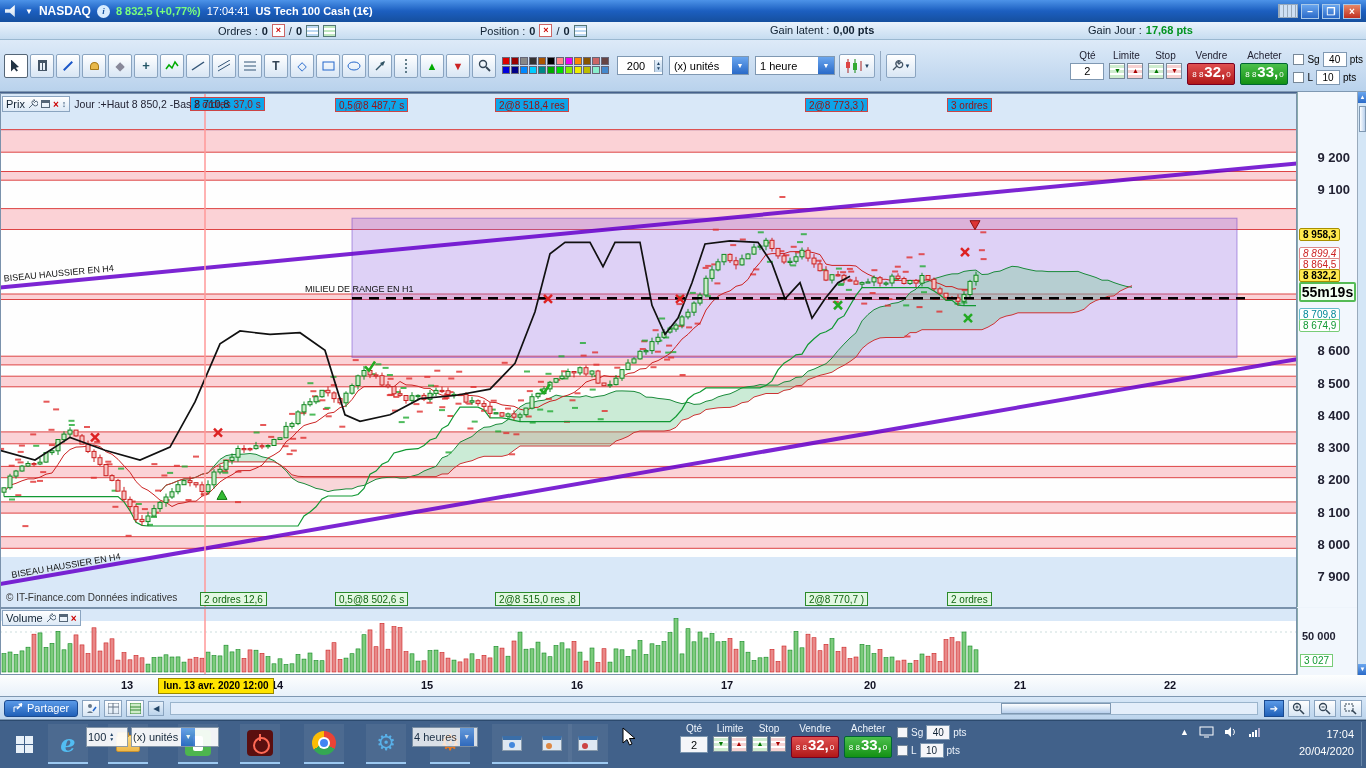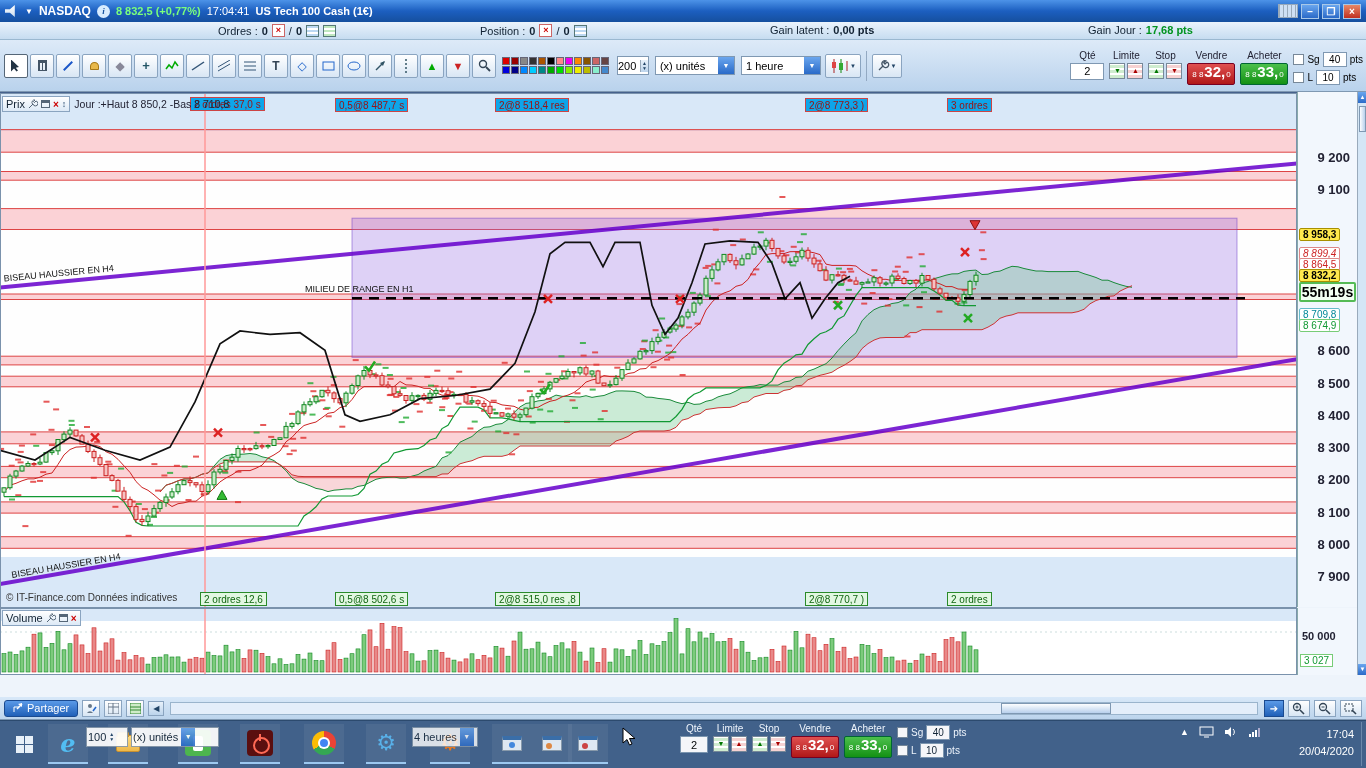--- a/index.html
+++ b/index.html
@@ -31,21 +31,21 @@
 .tbtn{width:24px;height:24px;border:1px solid #8aa4c0;border-radius:2px;background:linear-gradient(#ffffff,#d8e6f4);margin:0 1px;display:inline-flex;align-items:center;justify-content:center;flex:none;font-size:12px;color:#345}
 .tbtn.pressed{background:#fff;border-color:#567}
 .cursor-shape{width:10px;height:12px;background:#234;clip-path:polygon(0 0,0 100%,30% 75%,55% 100%,70% 92%,48% 68%,80% 62%)}
 .trash-shape{width:9px;height:11px;border:1px solid #456;border-top:3px solid #456;background:repeating-linear-gradient(90deg,#456 0 1px,transparent 1px 3px)}
 .pen-shape{width:12px;height:2px;background:#1a56c8;transform:rotate(-45deg)}
 .bell-shape{width:9px;height:8px;background:#e8b84a;border:1px solid #a67818;border-radius:5px 5px 1px 1px}
 .grn{color:#0a0;font-size:11px}.red{color:#c22;font-size:11px}
 .palette{display:grid;grid-template-columns:repeat(12,8px);grid-auto-rows:8px;gap:1px;margin:0 5px;flex:none}
 .pal{width:8px;height:8px;border:1px solid #667}
 .spin{display:inline-flex;border:1px solid #7f98b2;background:#fff;height:19px;margin:0 3px;flex:none;align-items:center}
-.spin input{width:22px;border:none;font-size:11px;text-align:left;outline:none;font-family:inherit}
+.spin input{width:36px;border:none;font-size:11px;text-align:center;outline:none;font-family:inherit}
 .spin .arr{display:flex;flex-direction:column;font-size:5px;line-height:5px;background:linear-gradient(#e8f1fa,#bcd4ec);border-left:1px solid #9ab;padding:1px;color:#246}
 .dd{display:inline-flex;border:1px solid #7f98b2;background:#fff;height:19px;align-items:center;margin:0 3px;flex:none}
 .dd .txt{padding:0 4px;min-width:62px}
 .dd .btn{width:16px;height:17px;background:linear-gradient(#6aa6ee,#2a6ac8);color:#fff;font-size:7px;text-align:center;line-height:17px}
 .sep{width:1px;height:30px;background:#93a9c2;margin:0 4px;flex:none}
 .trade{margin-left:auto;display:flex;align-items:flex-start;gap:5px;padding-top:3px}
 .tcol{display:flex;flex-direction:column;align-items:center;gap:2px}
 .tlab{font-size:10px;color:#223}
 .tinput{width:34px;height:17px;border:1px solid #7f98b2;text-align:center;font-size:11px;font-family:inherit;background:#fff}
 .minipair{display:flex;gap:2px}
@@ -1391,20 +1391,33 @@
     <span class="vlabel">50 000</span>
     <span class="vbadge">3 027</span>
   </div>
 
   <div class="vscroll">
     <span class="varr" style="top:0">▲</span>
     <span class="vthumb"></span>
     <span class="varr" style="bottom:0">▼</span>
   </div>
 
+  <div class="taxis">
+    <div id="tticks">
+        <span class="t-tick" style="left: 121px;">13</span>
+        <span class="t-tick" style="left: 271px;">14</span>
+        <span class="t-tick" style="left: 421px;">15</span>
+        <span class="t-tick" style="left: 571px;">16</span>
+        <span class="t-tick" style="left: 721px;">17</span>
+        <span class="t-tick" style="left: 864px;">20</span>
+        <span class="t-tick" style="left: 1014px;">21</span>
+        <span class="t-tick" style="left: 1164px;">22</span>
+      </div>
+    <span class="t-cursor">lun. 13 avr. 2020 12:00</span>
+  </div>
 
   <div class="bbar">
     <span class="sharebtn">
         <svg width="10" height="10">
           <polyline points="1,9 1,4 6,4" fill="none" stroke="#fff"></polyline>
           <line x1="4" y1="6" x2="9" y2="1" stroke="#fff" stroke-width="1.5"></line>
           <polygon points="9,0 5,1 9,4" fill="#fff"></polygon>
         </svg>
         <span>Partager</span>
       </span>

